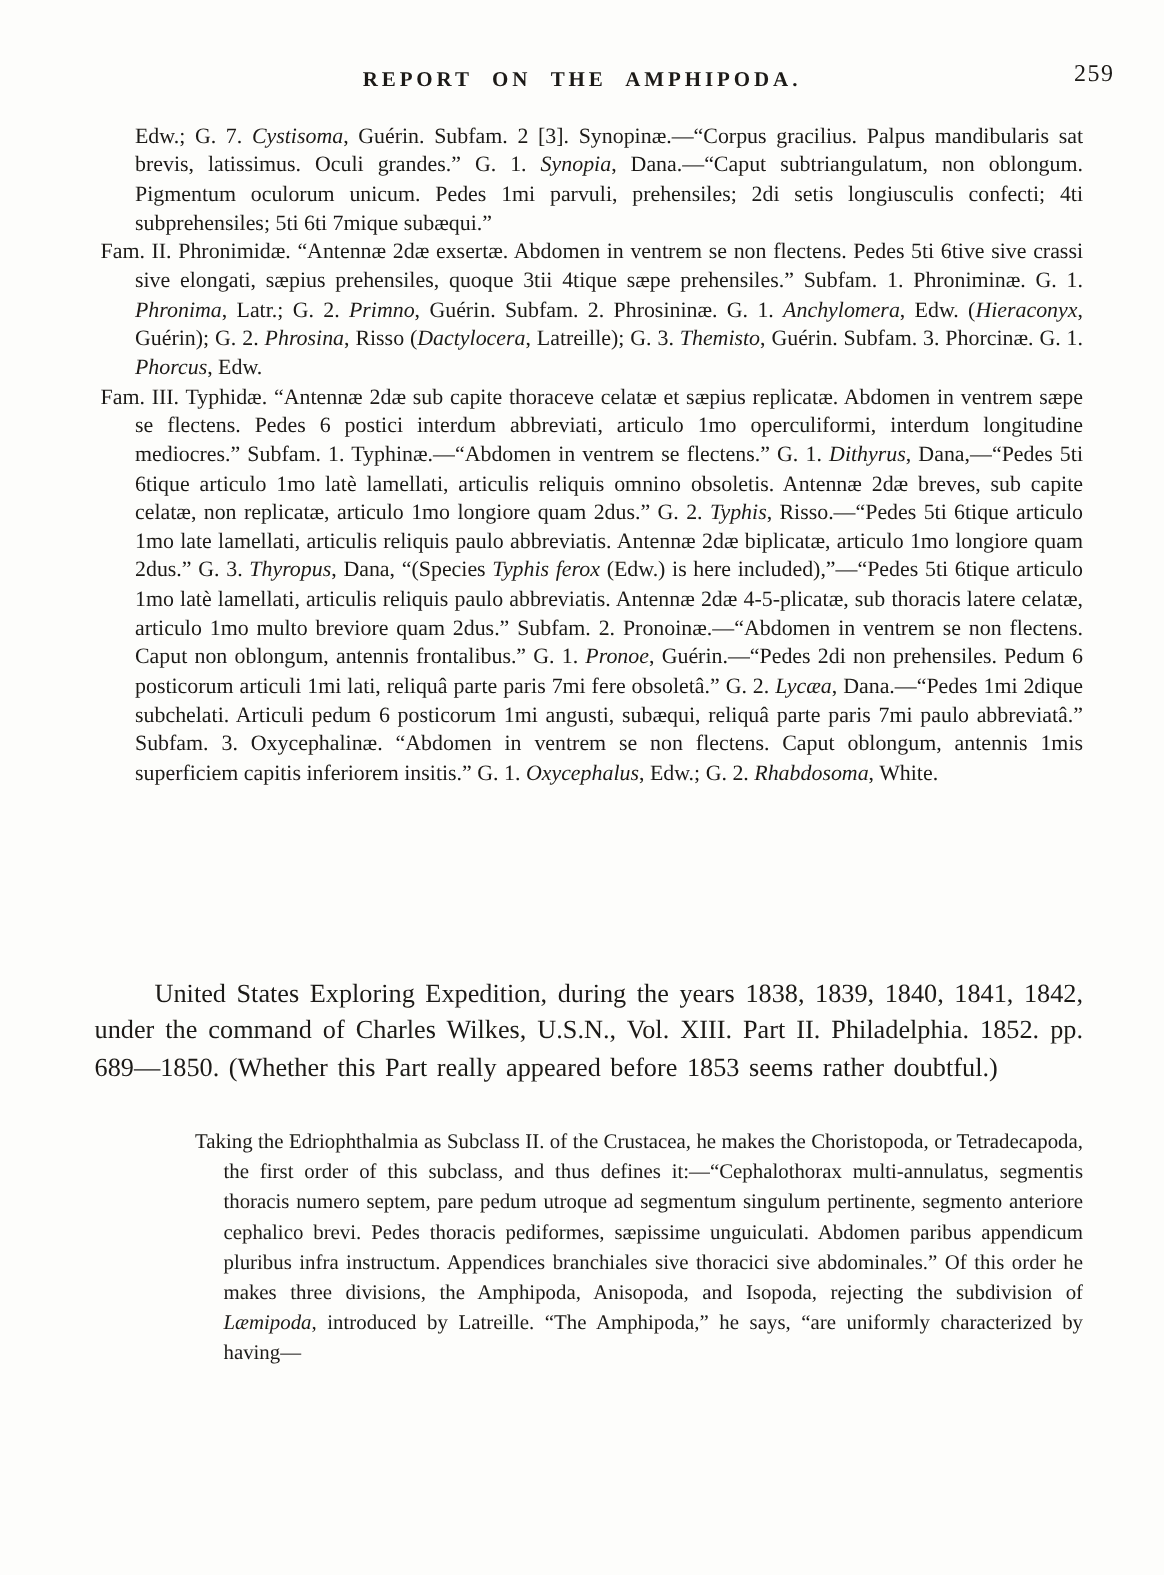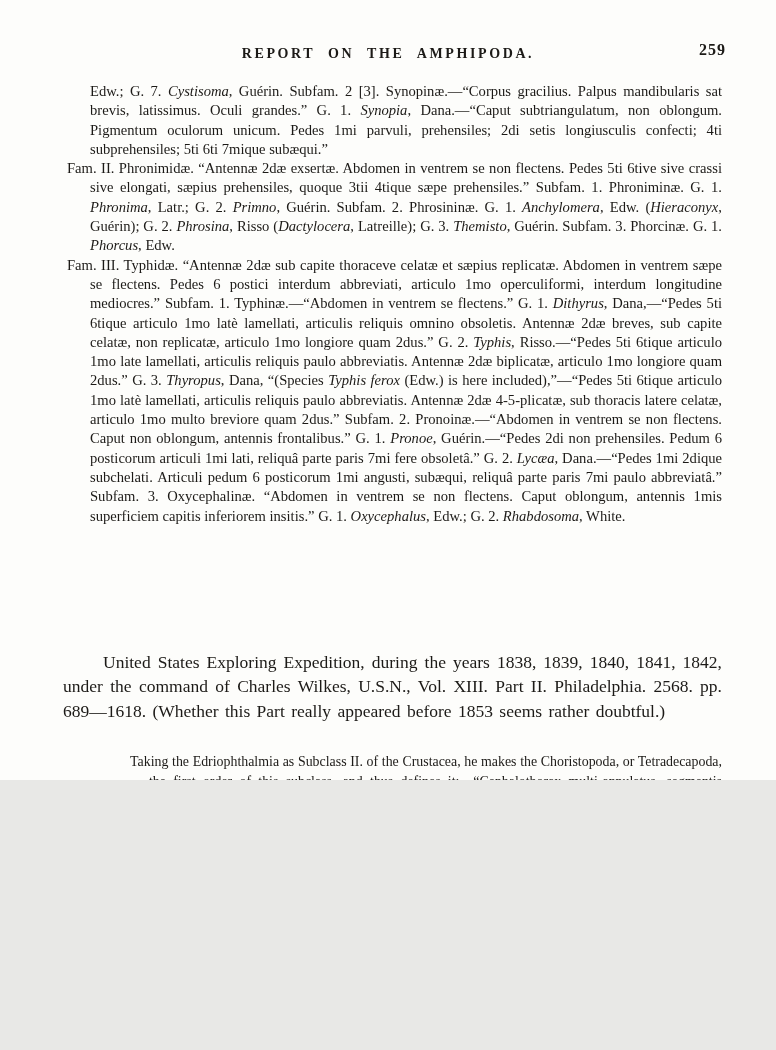--- a/index.html
+++ b/index.html
@@ -3,21 +3,21 @@
 <meta charset="utf-8">
 <style>
   html, body {
     margin: 0;
     padding: 0;
     background: #e8e8e6;
   }
   .page {
     position: relative;
     width: 776px;
-    height: 780px;
+    height: 1050px;
     margin: 0 auto;
     background: #fdfdfb;
     color: #1c1a17;
     font-family: "Liberation Serif", "DejaVu Serif", serif;
     overflow: hidden;
   }
 
   
   .running-head {
     position: absolute;
@@ -28,23 +28,23 @@
   }
   .running-head .title {
     font-size: 14px;
     letter-spacing: 2.6px;
     word-spacing: 7px;
     font-weight: 600;
   }
   .page-number {
     position: absolute;
     top: 41px;
-    right: 50px;
+    right: 33px;
     font-size: 16px;
-    font-weight: 700;
+    font-weight: 400;
     letter-spacing: 1px;
   }
 
   
   .synopsis-block {
     position: absolute;
     top: 82px;
     left: 90px;
     width: 632px;
     font-size: 14.6px;
@@ -118,19 +118,19 @@
   </div>
   <div class="page-number">259</div>
 
   <div class="synopsis-block">
     <p class="para-continuation">Edw.; G. 7. <i>Cystisoma</i>, Guérin. Subfam. 2 [3]. Synopinæ.—“Corpus gracilius. Palpus mandibularis sat brevis, latissimus. Oculi grandes.” G. 1. <i>Synopia</i>, Dana.—“Caput subtriangulatum, non oblongum. Pigmentum oculorum unicum. Pedes 1mi parvuli, prehensiles; 2di setis longiusculis confecti; 4ti subprehensiles; 5ti 6ti 7mique subæqui.”</p>
     <p class="para-hanging">Fam. II. Phronimidæ. “Antennæ 2dæ exsertæ. Abdomen in ventrem se non flectens. Pedes 5ti 6tive sive crassi sive elongati, sæpius prehensiles, quoque 3tii 4tique sæpe prehensiles.” Subfam. 1. Phroniminæ. G. 1. <i>Phronima</i>, Latr.; G. 2. <i>Primno</i>, Guérin. Subfam. 2. Phrosininæ. G. 1. <i>Anchylomera</i>, Edw. (<i>Hieraconyx</i>, Guérin); G. 2. <i>Phrosina</i>, Risso (<i>Dactylocera</i>, Latreille); G. 3. <i>Themisto</i>, Guérin. Subfam. 3. Phorcinæ. G. 1. <i>Phorcus</i>, Edw.</p>
     <p class="para-hanging">Fam. III. Typhidæ. “Antennæ 2dæ sub capite thoraceve celatæ et sæpius replicatæ. Abdomen in ventrem sæpe se flectens. Pedes 6 postici interdum abbreviati, articulo 1mo operculiformi, interdum longitudine mediocres.” Subfam. 1. Typhinæ.—“Abdomen in ventrem se flectens.” G. 1. <i>Dithyrus</i>, Dana,—“Pedes 5ti 6tique articulo 1mo latè lamellati, articulis reliquis omnino obsoletis. Antennæ 2dæ breves, sub capite celatæ, non replicatæ, articulo 1mo longiore quam 2dus.” G. 2. <i>Typhis</i>, Risso.—“Pedes 5ti 6tique articulo 1mo late lamellati, articulis reliquis paulo abbreviatis. Antennæ 2dæ biplicatæ, articulo 1mo longiore quam 2dus.” G. 3. <i>Thyropus</i>, Dana, “(Species <i>Typhis ferox</i> (Edw.) is here included),”—“Pedes 5ti 6tique articulo 1mo latè lamellati, articulis reliquis paulo abbreviatis. Antennæ 2dæ 4-5-plicatæ, sub thoracis latere celatæ, articulo 1mo multo breviore quam 2dus.” Subfam. 2. Pronoinæ.—“Abdomen in ventrem se non flectens. Caput non oblongum, antennis frontalibus.” G. 1. <i>Pronoe</i>, Guérin.—“Pedes 2di non prehensiles. Pedum 6 posticorum articuli 1mi lati, reliquâ parte paris 7mi fere obsoletâ.” G. 2. <i>Lycæa</i>, Dana.—“Pedes 1mi 2dique subchelati. Articuli pedum 6 posticorum 1mi angusti, subæqui, reliquâ parte paris 7mi paulo abbreviatâ.” Subfam. 3. Oxycephalinæ. “Abdomen in ventrem se non flectens. Caput oblongum, antennis 1mis superficiem capitis inferiorem insitis.” G. 1. <i>Oxycephalus</i>, Edw.; G. 2. <i>Rhabdosoma</i>, White.</p>
   </div>
 
 
-  <div class="citation">United States Exploring Expedition, during the years 1838, 1839, 1840, 1841, 1842, under the command of Charles Wilkes, U.S.N., Vol. XIII. Part II. Philadelphia. 2568. pp. 689—1618. (Whether this Part really appeared before 1853 seems rather doubtful.)</div>
+  <div class="citation">United States Exploring Expedition, during the years 1838, 1839, 1840, 1841, 1842, under the command of Charles Wilkes, U.S.N., Vol. XIII. Part II. Philadelphia. 1852. pp. 689—1850. (Whether this Part really appeared before 1853 seems rather doubtful.)</div>
 
   <div class="notes">
     <p class="note">Taking the Edriophthalmia as Subclass II. of the Crustacea, he makes the Choristopoda, or Tetradecapoda, the first order of this subclass, and thus defines it:—“Cephalothorax multi-annulatus, segmentis thoracis numero septem, pare pedum utroque ad segmentum singulum pertinente, segmento anteriore cephalico brevi. Pedes thoracis pediformes, sæpissime unguiculati. Abdomen paribus appendicum pluribus infra instructum. Appendices branchiales sive thoracici sive abdominales.” Of this order he makes three divisions, the Amphipoda, Anisopoda, and Isopoda, rejecting the subdivision of <i>Læmipoda</i>, introduced by Latreille. “The Amphipoda,” he says, “are uniformly characterized by having—</p>
   </div>
 
 </div>
 
 </body></html>

